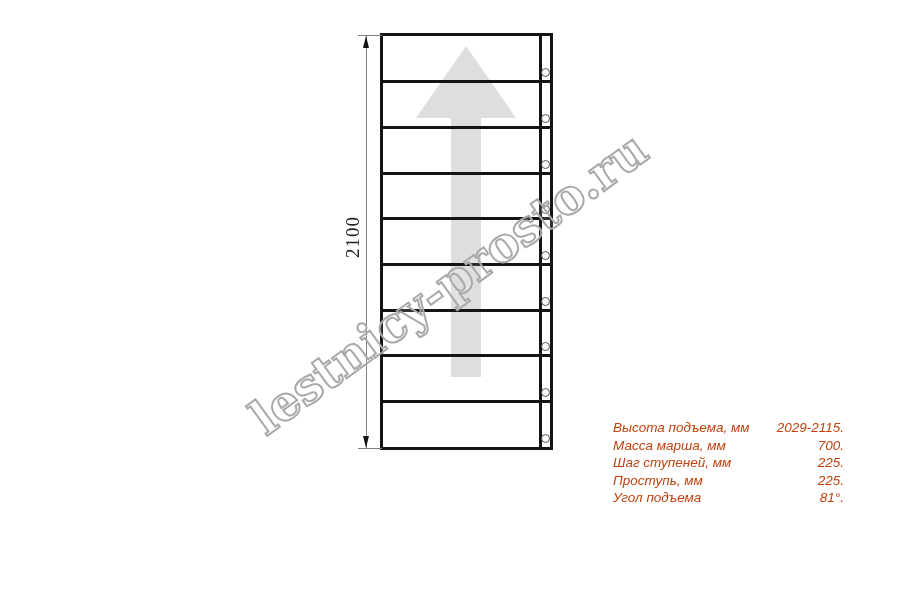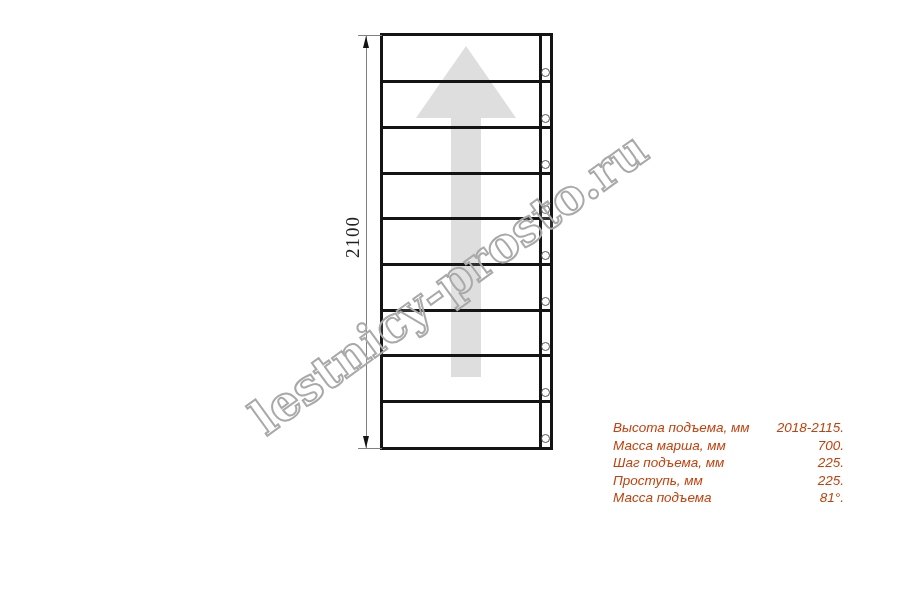--- a/index.html
+++ b/index.html
@@ -161,33 +161,33 @@
   <div class="dim-ext bottom"></div>
   <div class="dim-arrow up"></div>
   <div class="dim-arrow down"></div>
   <div class="dim-label">2100</div>
 
   <div class="watermark">lestnicy-prosto.ru</div>
 
   <div class="specs" id="specs">
       <div class="spec-row">
         <span class="label">Высота подъема, мм</span>
-        <span class="value">2018-2115.</span>
+        <span class="value">2029-2115.</span>
       </div>
       <div class="spec-row">
         <span class="label">Масса марша, мм</span>
         <span class="value">700.</span>
       </div>
       <div class="spec-row">
-        <span class="label">Шаг подъема, мм</span>
+        <span class="label">Шаг ступеней, мм</span>
         <span class="value">225.</span>
       </div>
       <div class="spec-row">
         <span class="label">Проступь, мм</span>
         <span class="value">225.</span>
       </div>
       <div class="spec-row">
-        <span class="label">Масса подъема</span>
+        <span class="label">Угол подъема</span>
         <span class="value">81°.</span>
       </div>
     </div>
 
 </div>
 
 </body></html>

